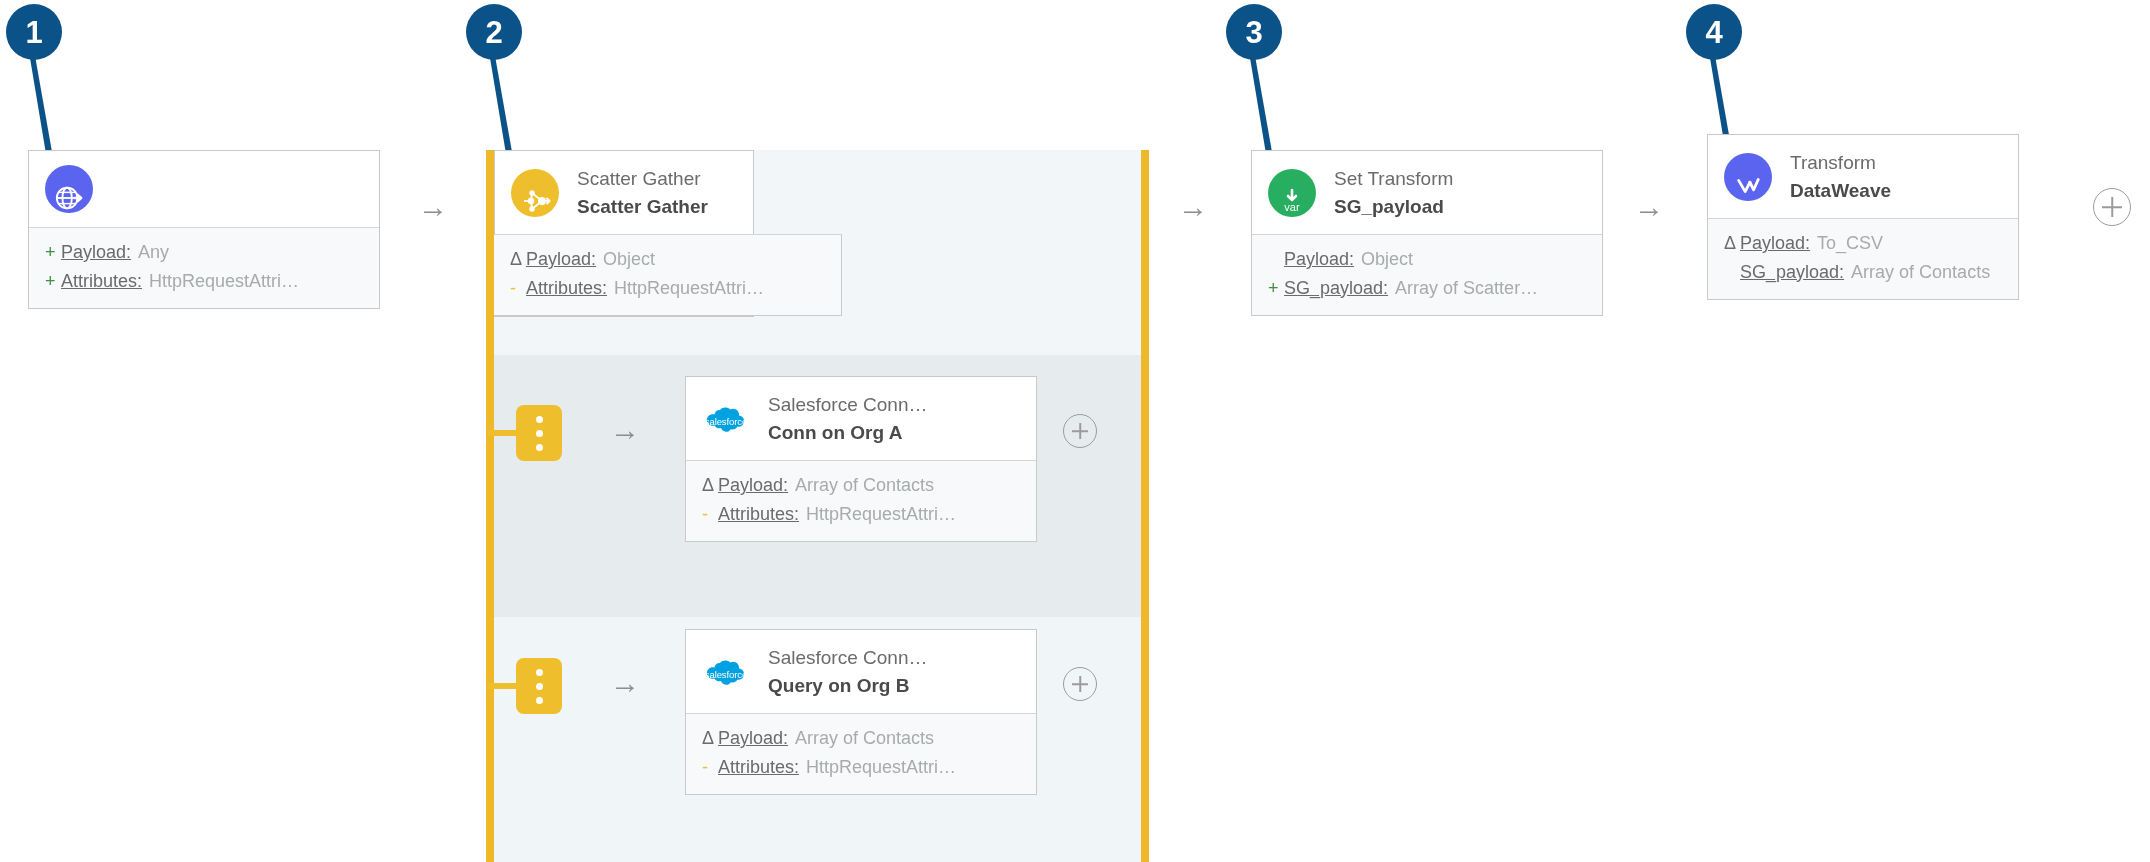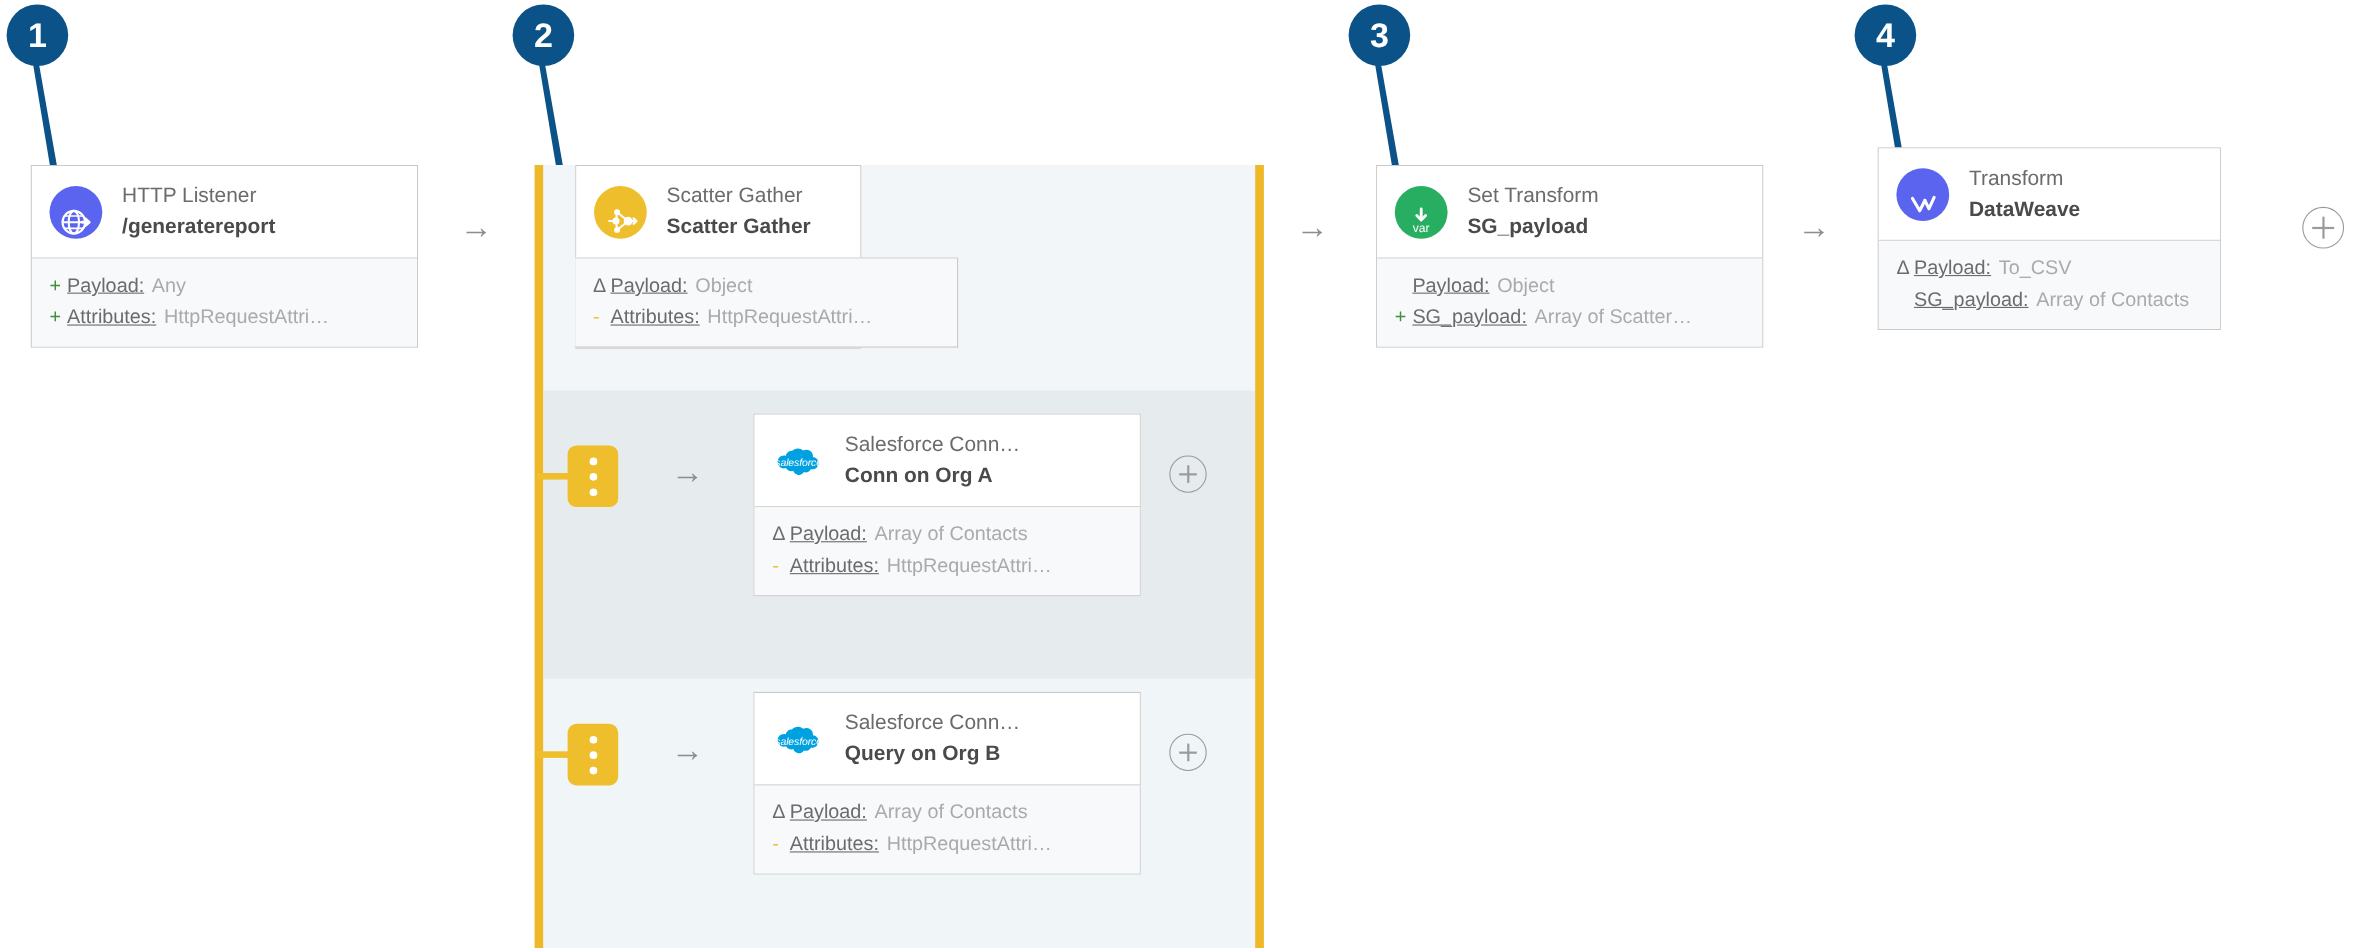--- a/index.html
+++ b/index.html
@@ -217,21 +217,20 @@
     height: 40px;
   }
   .sf-text {
     position: absolute;
     left: 0;
     top: 13px;
     width: 52px;
     text-align: center;
     color: #ffffff;
     font-size: 9.5px;
-    font-style: italic;
     font-family: "Liberation Sans", sans-serif;
     letter-spacing: -0.1px;
   }
 </style>
 </head>
 <body>
 
 <div class="pin" style="left:6px; top:4px;">
   <svg class="pin-tail" width="40" height="110" viewBox="0 0 40 110">
     <path d="M6 2 L24 104 L18 106 L1 4 Z" fill="#0b5288"></path>
@@ -265,24 +264,20 @@
     <div class="card-icon" style="background:#5a64ef;">
       <svg width="30" height="30" viewBox="0 0 32 32">
         <circle cx="14" cy="16" r="11" fill="none" stroke="#ffffff" stroke-width="2"></circle>
         <ellipse cx="14" cy="16" rx="5" ry="11" fill="none" stroke="#ffffff" stroke-width="2"></ellipse>
         <line x1="3" y1="16" x2="25" y2="16" stroke="#ffffff" stroke-width="2"></line>
         <line x1="5" y1="10" x2="23" y2="10" stroke="#ffffff" stroke-width="1.6"></line>
         <line x1="5" y1="22" x2="23" y2="22" stroke="#ffffff" stroke-width="1.6"></line>
         <path d="M22 16 l6 0 m-3 -3.5 l4 3.5 l-4 3.5" fill="none" stroke="#ffffff" stroke-width="2.6" stroke-linecap="round" stroke-linejoin="round"></path>
       </svg>
     </div>
-    <div class="card-titles">
-      <span class="card-type">HTTP Listener</span>
-      <span class="card-name">/generatereport</span>
-    </div>
   </div>
   <div class="card-body">
     <div class="meta-row">
       <span class="meta-marker plus">+</span>
       <span class="meta-key">Payload:</span>
       <span class="meta-val">Any</span>
     </div>
     <div class="meta-row">
       <span class="meta-marker plus">+</span>
       <span class="meta-key">Attributes:</span>
@@ -292,21 +287,21 @@
 </div>
 
 <div class="flow-arrow" style="left:418px; top:192px;">→</div>
 
 <div class="sg-container">
   <div class="sg-band head-band"></div>
   <div class="sg-band route-a"></div>
   <div class="sg-band route-b"></div>
 </div>
 
-<div class="card" style="left:494px; top:150px; width:260px;margin-left:29px;">
+<div class="card" style="left:494px; top:150px; width:260px;">
   <div class="card-head">
     <div class="card-icon" style="background:#efbe2c;">
       <svg width="32" height="32" viewBox="0 0 32 32">
         <line x1="5" y1="16" x2="12" y2="16" stroke="#ffffff" stroke-width="1.8"></line>
         <line x1="12" y1="16" x2="13" y2="8" stroke="#ffffff" stroke-width="1.8"></line>
         <line x1="12" y1="16" x2="13" y2="24" stroke="#ffffff" stroke-width="1.8"></line>
         <line x1="13" y1="8" x2="23" y2="16" stroke="#ffffff" stroke-width="1.8"></line>
         <line x1="13" y1="24" x2="23" y2="16" stroke="#ffffff" stroke-width="1.8"></line>
         <circle cx="13" cy="8" r="2.7" fill="#ffffff"></circle>
         <circle cx="13" cy="24" r="2.7" fill="#ffffff"></circle>

